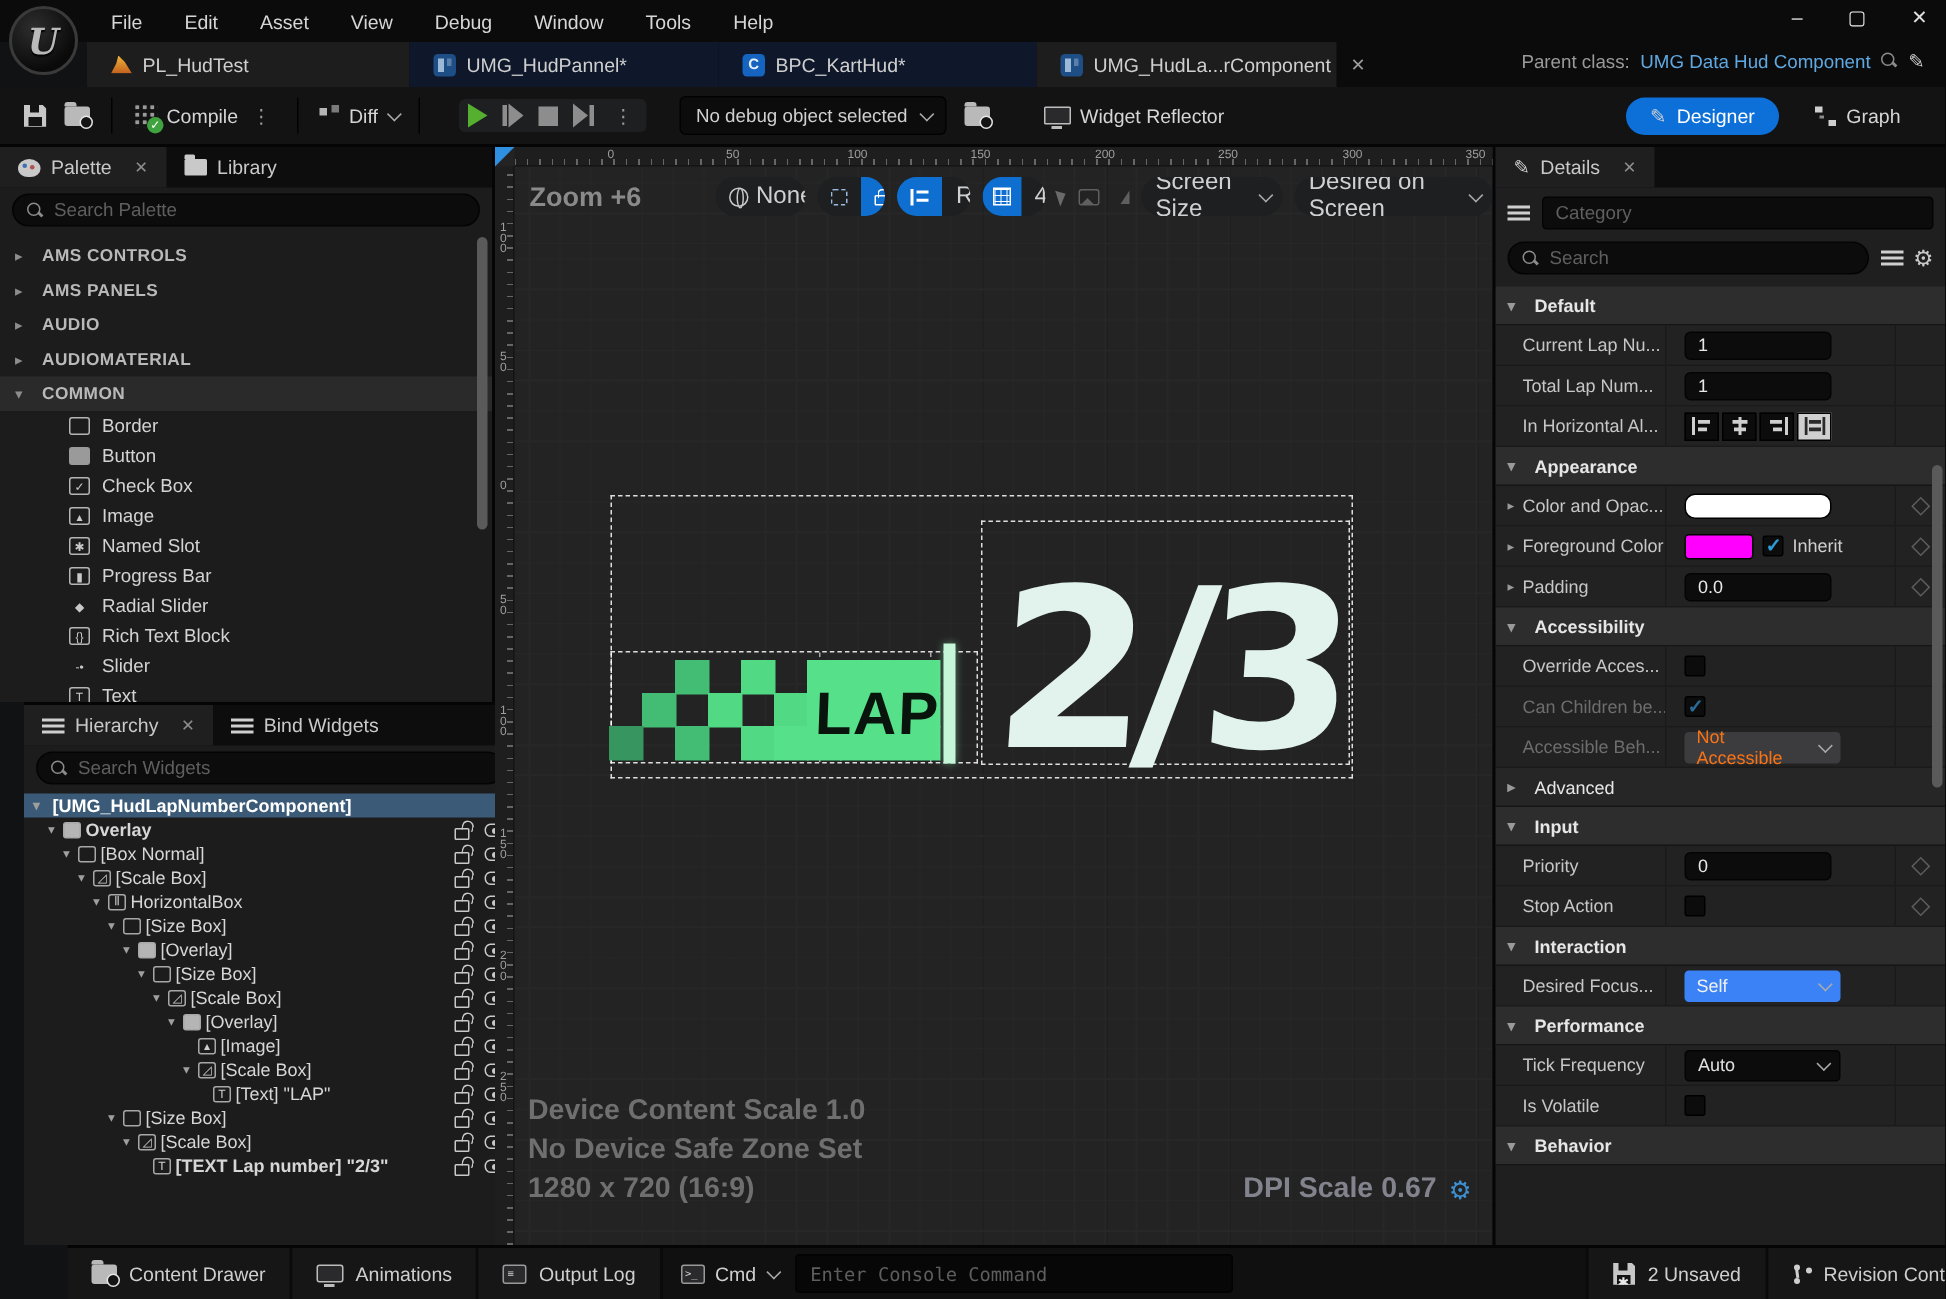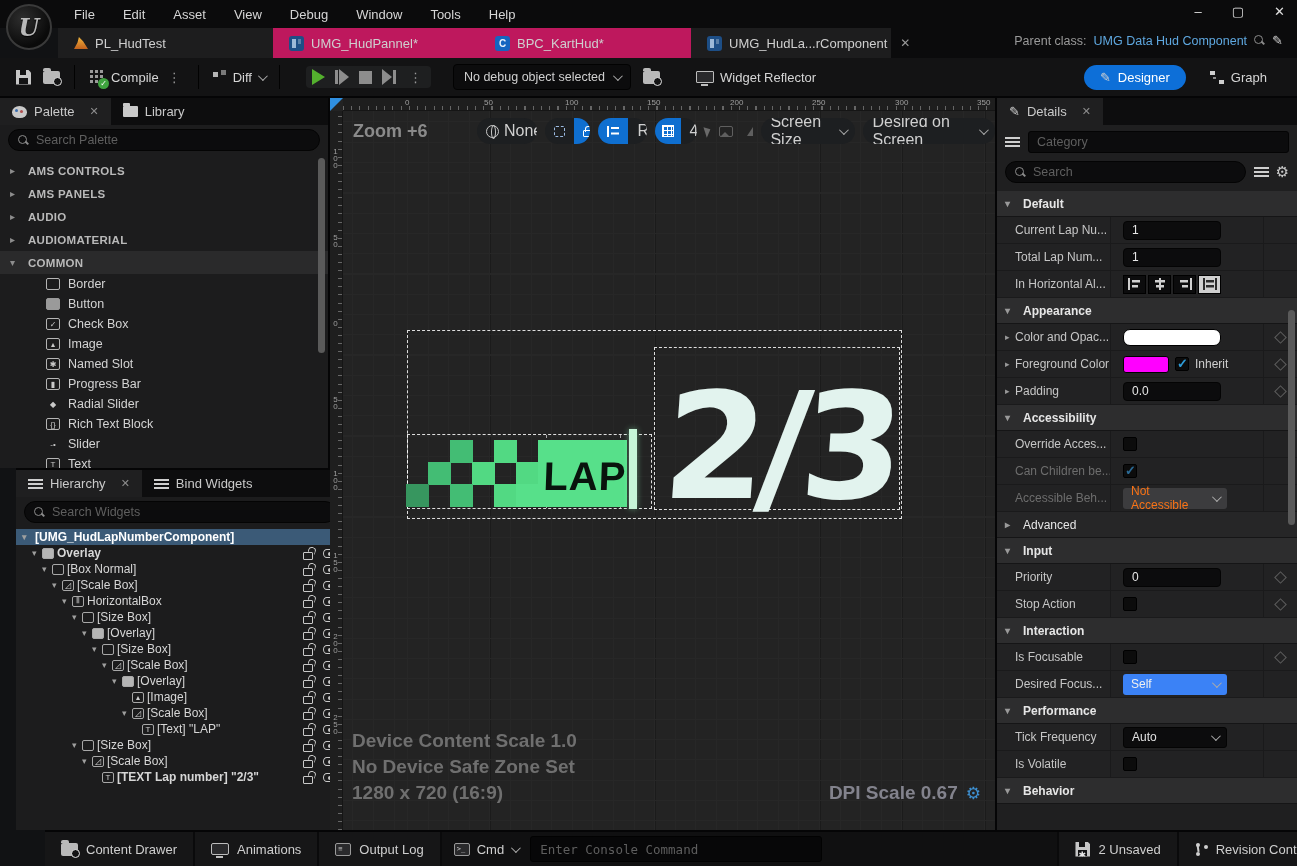--- a/index.html
+++ b/index.html
@@ -40,21 +40,21 @@
          background:radial-gradient(circle at 35% 30%, #2e2e2e, #0a0a0a 70%); border:2px solid #3a3a3a;
          z-index:5; display:flex; align-items:center; justify-content:center; }
   .logo span{ font-family:"DejaVu Serif",serif; font-weight:bold; font-size:24px; font-style:italic;
          color:#b9b9b9; text-shadow:0 1px 1px #000; }
   .menus{ display:flex; margin-left:60px; }
   .menu-item{ padding:6px 14px; color:#d6d6d6; font-size:13px; }
   .winctl{ position:absolute; right:12px; top:4px; display:flex; gap:30px; color:#e0e0e0; font-size:13px; }
 
   .doctabs{ position:absolute; left:58px; top:28px; right:0; height:30px; background:#0b0b0c; display:flex; }
   .dtab{ display:flex; align-items:center; gap:7px; padding:0 16px; font-size:13px; color:#cfcfcf;
-         background:#be185d; }
+         background:#0f172a; }
   .dtab.hl{ background:#1d1d1e; }
   .dtab .close{ color:#9a9a9a; margin-left:6px; font-size:12px; }
   .ic-level{ width:14px; height:12px; background:linear-gradient(#f0b43c,#c2611d);
              clip-path:polygon(35% 0,65% 35%,100% 100%,0 100%,25% 45%); flex:none; }
   .ic-wbp{ width:15px; height:15px; border-radius:3px; background:#1d4e86; position:relative; flex:none; }
   .ic-wbp::after{ content:''; position:absolute; left:3px; top:3px; width:4px; height:9px; background:#9db9d8; }
   .ic-wbp::before{ content:''; position:absolute; left:9px; top:3px; width:3px; height:5px; background:#5a7fa8; }
   .ic-bpc{ width:15px; height:15px; border-radius:3px; background:#1565c0; color:#e8f1fa; font-size:10px;
            font-weight:bold; display:flex; align-items:center; justify-content:center; flex:none; }
   .parentclass{ position:absolute; right:14px; top:33px; display:flex; align-items:center; gap:7px;
@@ -921,30 +921,20 @@
             <span class="diamond"></span>
           </div>
       </div>
 
       <div class="sechead">
         <span class="arrow">▾</span>
           <span>Interaction</span>
       </div>
       <div class="prow">
         <span class="exp"></span>
-          <span class="plabel">Is Focusable</span>
-        <div class="pval">
-            <span class="cb"></span>
-          </div>
-        <div class="pend">
-            <span class="diamond"></span>
-          </div>
-      </div>
-      <div class="prow">
-        <span class="exp"></span>
           <span class="plabel">Desired Focus...</span>
         <div class="pval">
           <div class="ddown dlite">
             <span>Self</span>
             <span class="chev"></span>
           </div>
         </div>
         <div class="pend"></div>
       </div>
 

